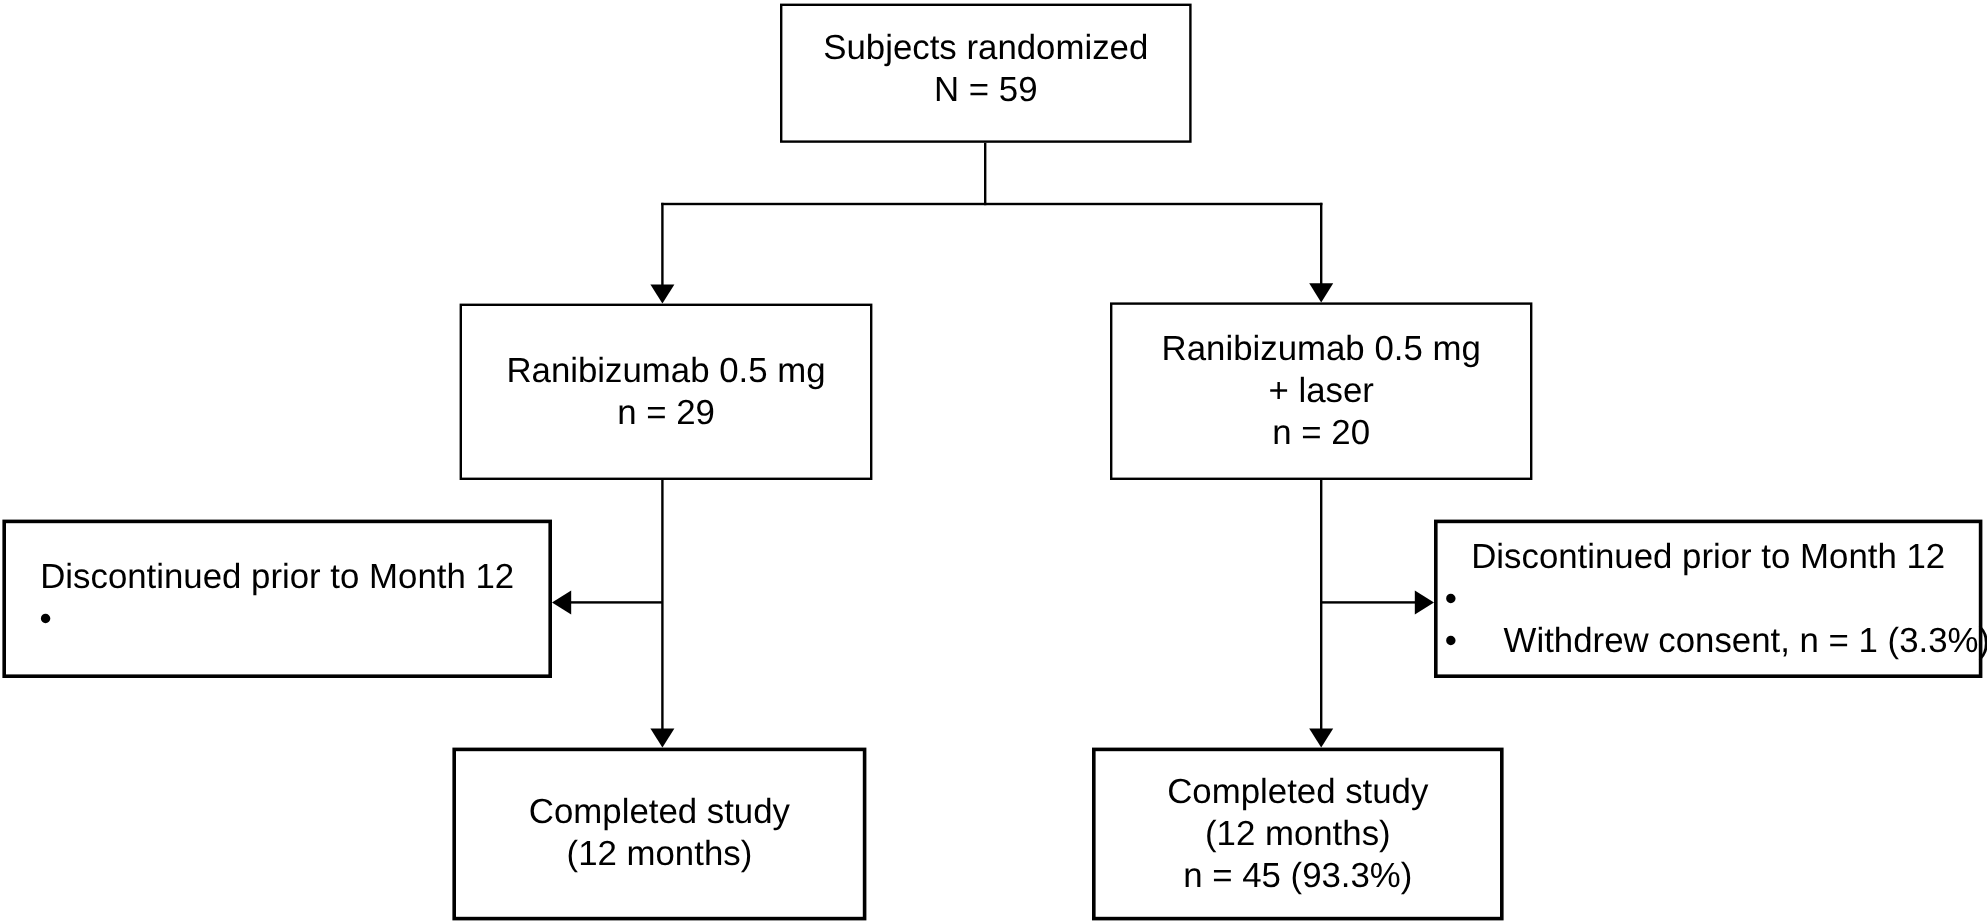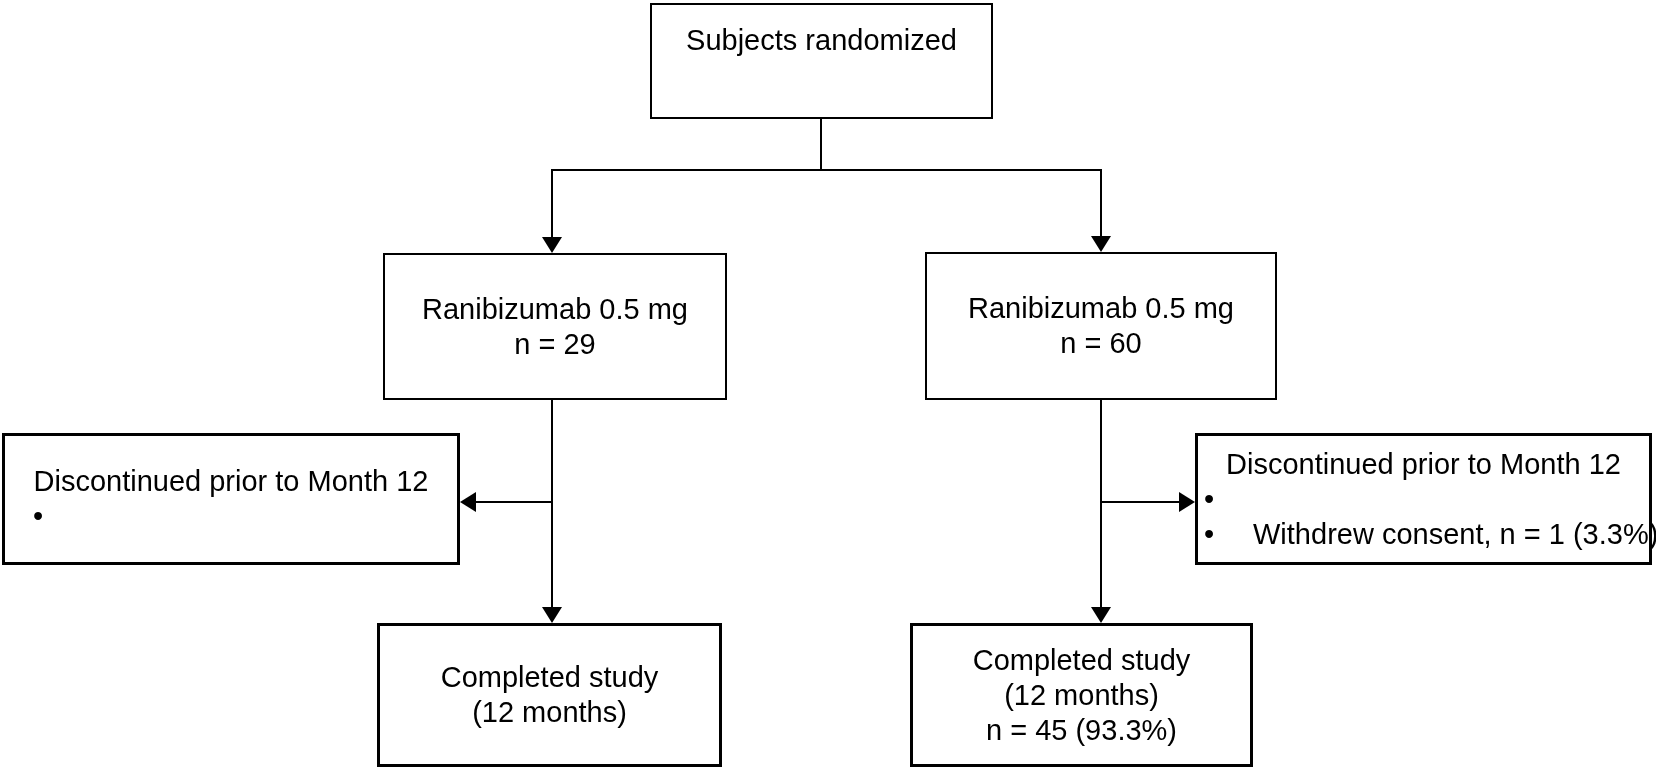--- a/index.html
+++ b/index.html
@@ -80,30 +80,32 @@
     border-left: 16px solid #000000;
   }
 </style>
 </head>
 <body>
 
 <div class="canvas">
 
   <div class="box top-box">
     <div>Subjects randomized</div>
+    <div>N = 59</div>
   </div>
 
   <div class="box arm-left flex-center">
     <div>Ranibizumab 0.5 mg</div>
     <div>n = 29</div>
   </div>
 
   <div class="box arm-right flex-center">
     <div>Ranibizumab 0.5 mg</div>
-    <div>n = 60</div>
+    <div>+ laser</div>
+    <div>n = 20</div>
   </div>
 
   <div class="box thick disc-left flex-center">
     <div>Discontinued prior to Month 12</div>
     <div class="bullet-row">
       <span class="bullet-glyph">•</span>
     </div>
   </div>
 
   <div class="box thick disc-right flex-center">

